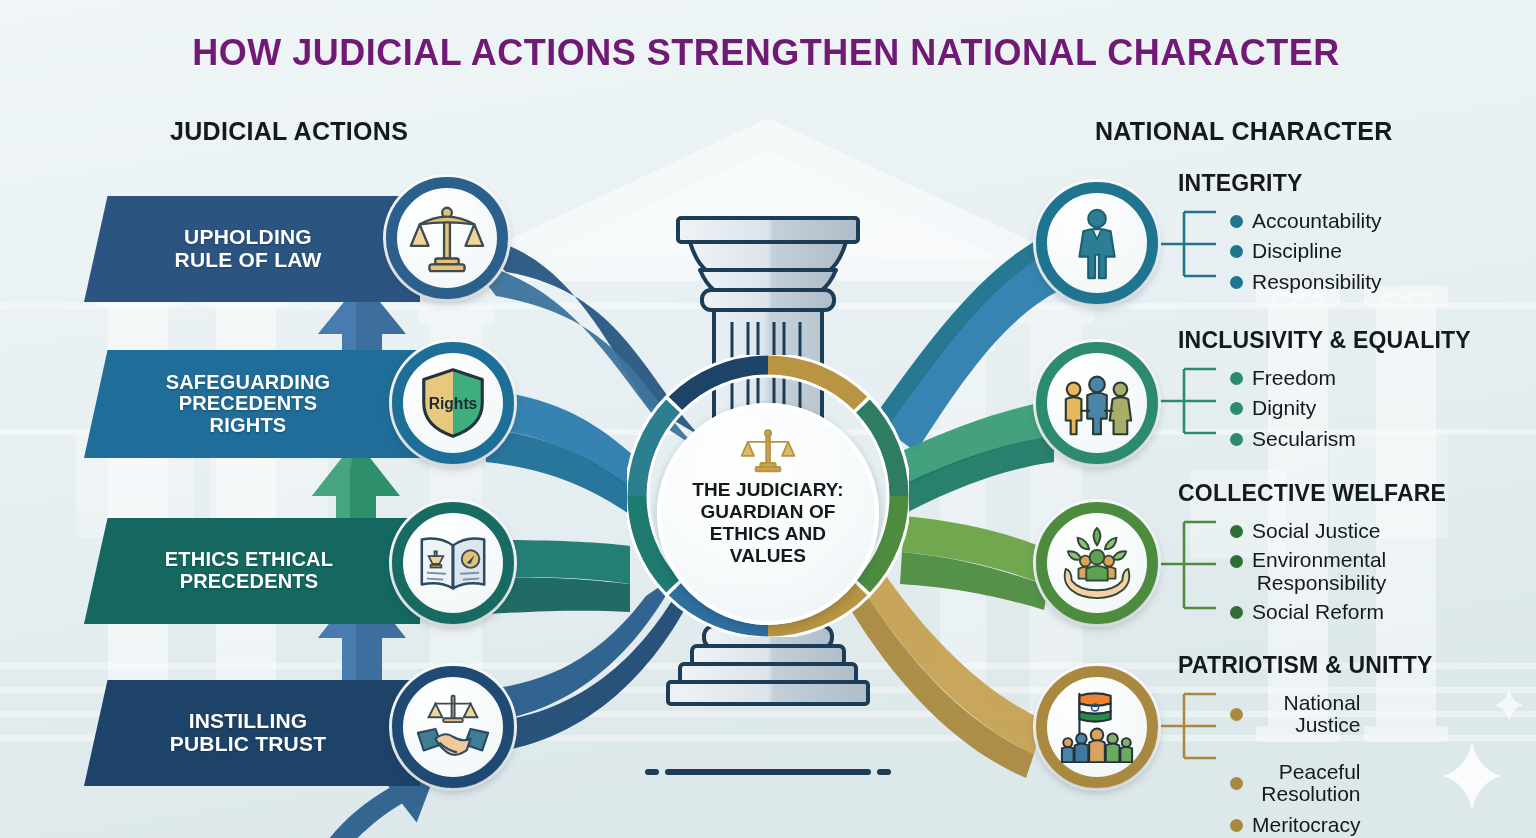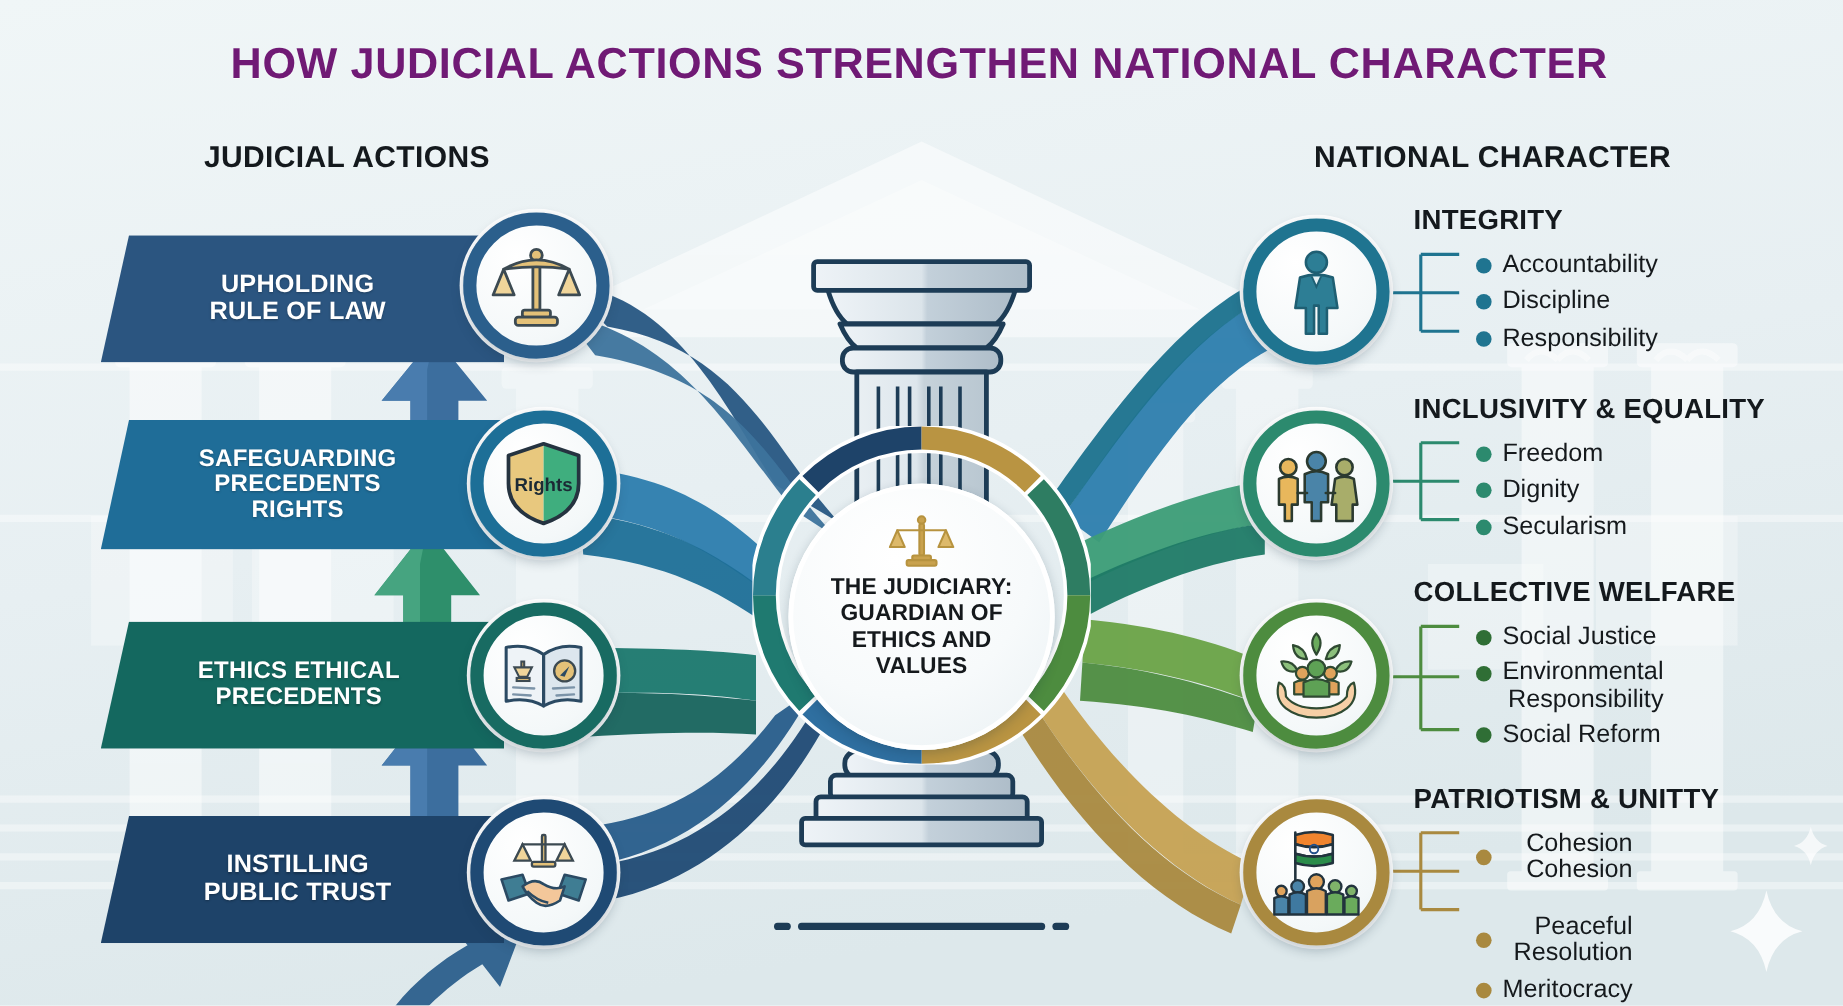--- a/index.html
+++ b/index.html
@@ -565,21 +565,21 @@
   <div class="rgroup" style="left:1178px;top:652px;">
     <div class="rtitle" style="left:0;top:0;">PATRIOTISM &amp; UNITTY</div>
     <svg class="bracket" style="left:-18px;top:34px;width:70px;height:80px;" viewBox="0 0 70 80">
       <g stroke="#a9893f" stroke-width="2.6" fill="none">
         <path d="M0 40 H24 M24 8 V72 M24 8 H56 M24 40 H56 M24 72 H56"></path>
       </g>
     </svg>
     <div class="rlist" style="left:52px;top:40px;">
       <div class="ritem">
         <span class="dot" style="background:#a9893f;"></span>
-        <span class="txt">Cohesion Cohesion</span>
+        <span class="txt">National Justice</span>
       </div>
       <div class="ritem" style="margin-top:24px;">
         <span class="dot" style="background:#a9893f;"></span>
         <span class="txt">Peaceful Resolution</span>
       </div>
       <div class="ritem" style="margin-top:8px;">
         <span class="dot" style="background:#a9893f;"></span>
         <span class="txt">Meritocracy</span>
       </div>
     </div>

